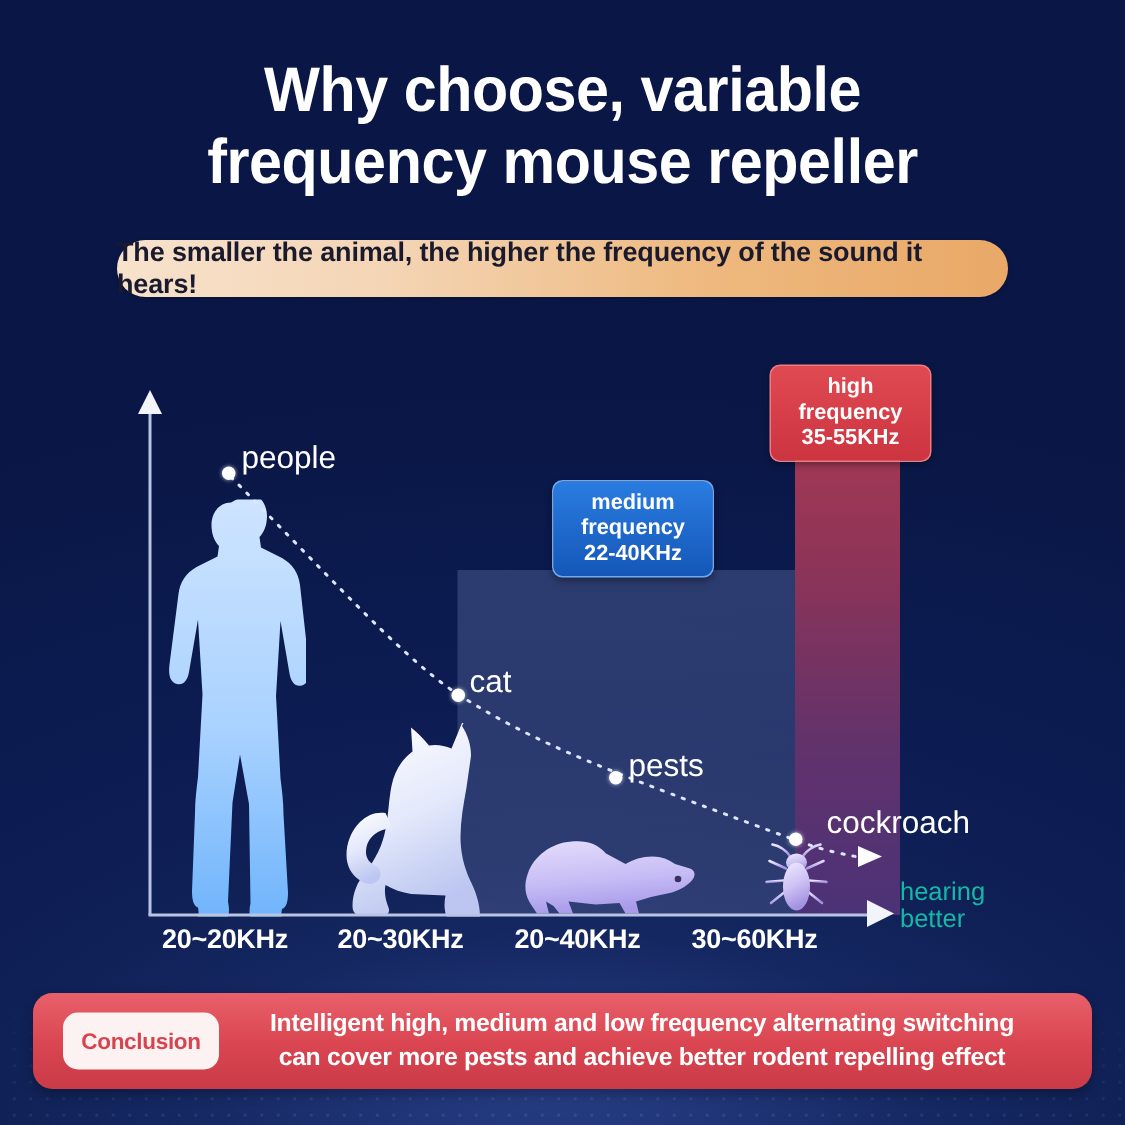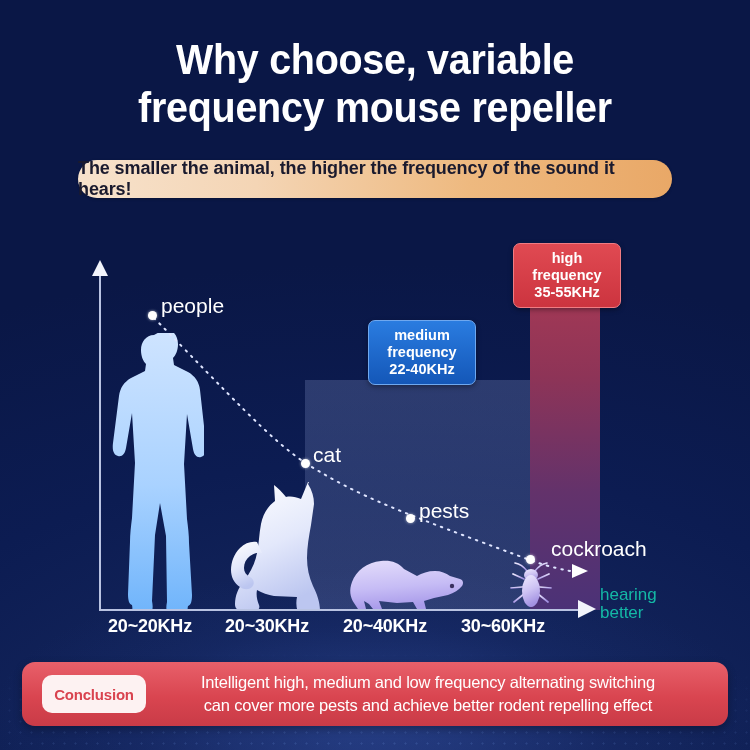--- a/index.html
+++ b/index.html
@@ -216,21 +216,21 @@
     font-size: 15px;
     font-weight: bold;
     letter-spacing: -0.2px;
   }
   .conclusion-text {
     flex: 1 1 auto;
     text-align: center;
     color: #ffffff;
     font-size: 16.5px;
     line-height: 23px;
-    font-weight: normal;
+    font-weight: bold;
     letter-spacing: -0.2px;
     padding-right: 18px;
   }
   .conclusion-text .l2 { display: block; }
 </style>
 </head>
 <body>
 
 <div id="page">
 

